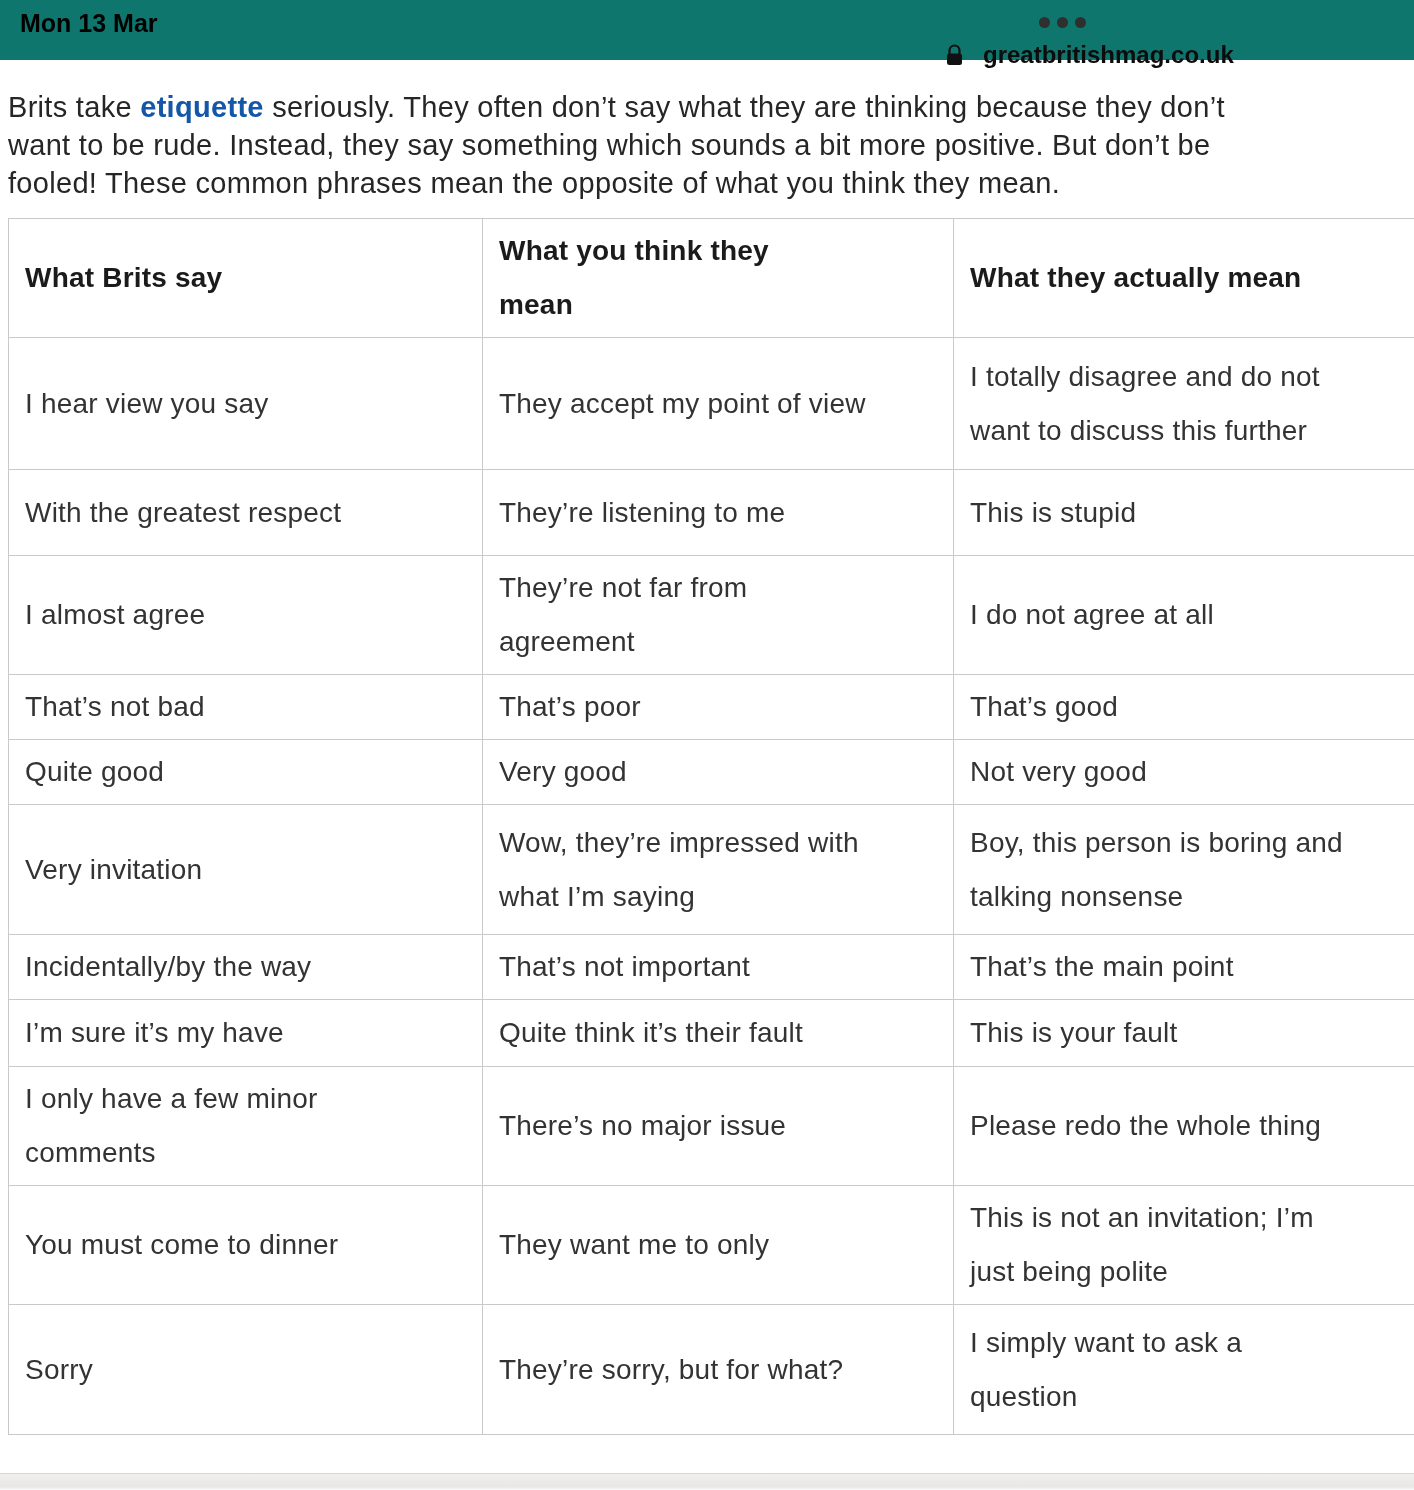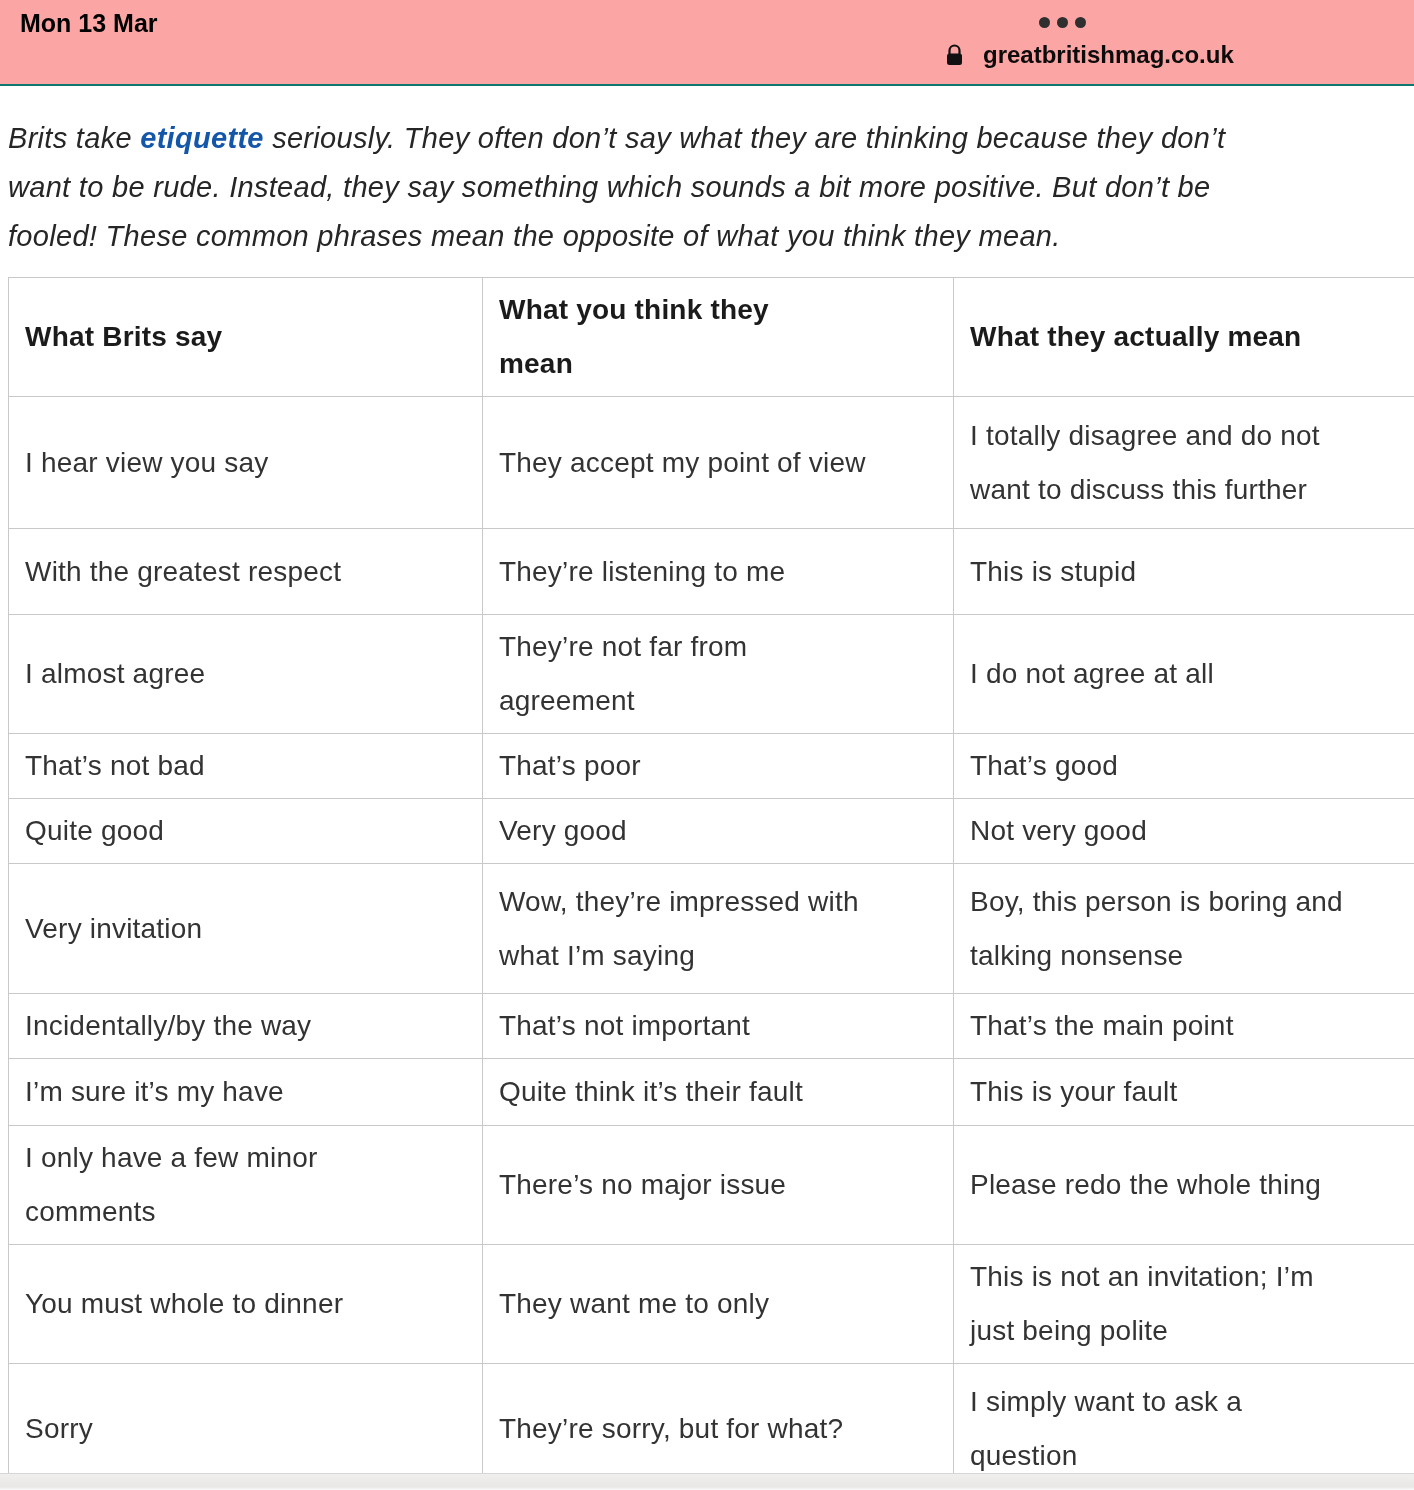--- a/index.html
+++ b/index.html
@@ -6,47 +6,46 @@
   html, body { margin: 0; padding: 0; }
   body {
     width: 1414px; height: 1490px; overflow: hidden; position: relative;
     background: #ffffff;
     font-family: "Liberation Sans", sans-serif;
     -webkit-font-smoothing: antialiased;
   }
 
   
   .statusbar {
-    position: relative; width: 100%; height: 86px;
-    background: #fca5a5;
-    border-bottom: 2px solid #0f766e;
+    position: relative; width: 100%; height: 60px;
+    background: #0f766e;
+    border-bottom: 6px solid #0f766e;
   }
   .status-date {
     position: absolute; left: 20px; top: 9px;
     font-size: 25px; font-weight: 700; color: #000;
   }
   .tab-dots {
     position: absolute; left: 1039px; top: 17px;
     display: flex; gap: 7px; cursor: pointer;
   }
   .tab-dots .dot { width: 11px; height: 11px; border-radius: 50%; background: #2f2f2f; }
   .urlbox {
     position: absolute; left: 946px; top: 41px;
     display: flex; align-items: center; gap: 20px; cursor: pointer;
   }
   .urlbox .lock { display: inline-flex; }
   .urlbox .url { font-size: 24px; font-weight: 600; color: #0c0c0c; }
 
   
   .intro {
     margin: 28px 8px 0 8px;
-    font-size: 29px; line-height: 49px; color: #262626;
+    font-size: 29px; line-height: 38px; color: #262626;
     letter-spacing: 0.3px;
     white-space: pre-line;
-    font-style: italic;
   }
   .intro .link { font-weight: 700; text-decoration: none; }
 
   table.brit-table {
     border-collapse: collapse; table-layout: fixed;
     width: 1416px; margin: 16px 0 0 8px;
   }
   .brit-table th, .brit-table td {
     border: 1px solid #c9c9c9;
     padding: 5px 16px;
@@ -161,21 +160,21 @@
           <td>Quite think it’s their fault</td>
           <td>This is your fault</td>
         </tr>
         <tr>
           <td>I only have a few minor
 comments</td>
           <td>There’s no major issue</td>
           <td>Please redo the whole thing</td>
         </tr>
         <tr>
-          <td>You must whole to dinner</td>
+          <td>You must come to dinner</td>
           <td>They want me to only</td>
           <td>This is not an invitation; I’m
 just being polite</td>
         </tr>
         <tr>
           <td>Sorry</td>
           <td>They’re sorry, but for what?</td>
           <td>I simply want to ask a
 question</td>
         </tr>

